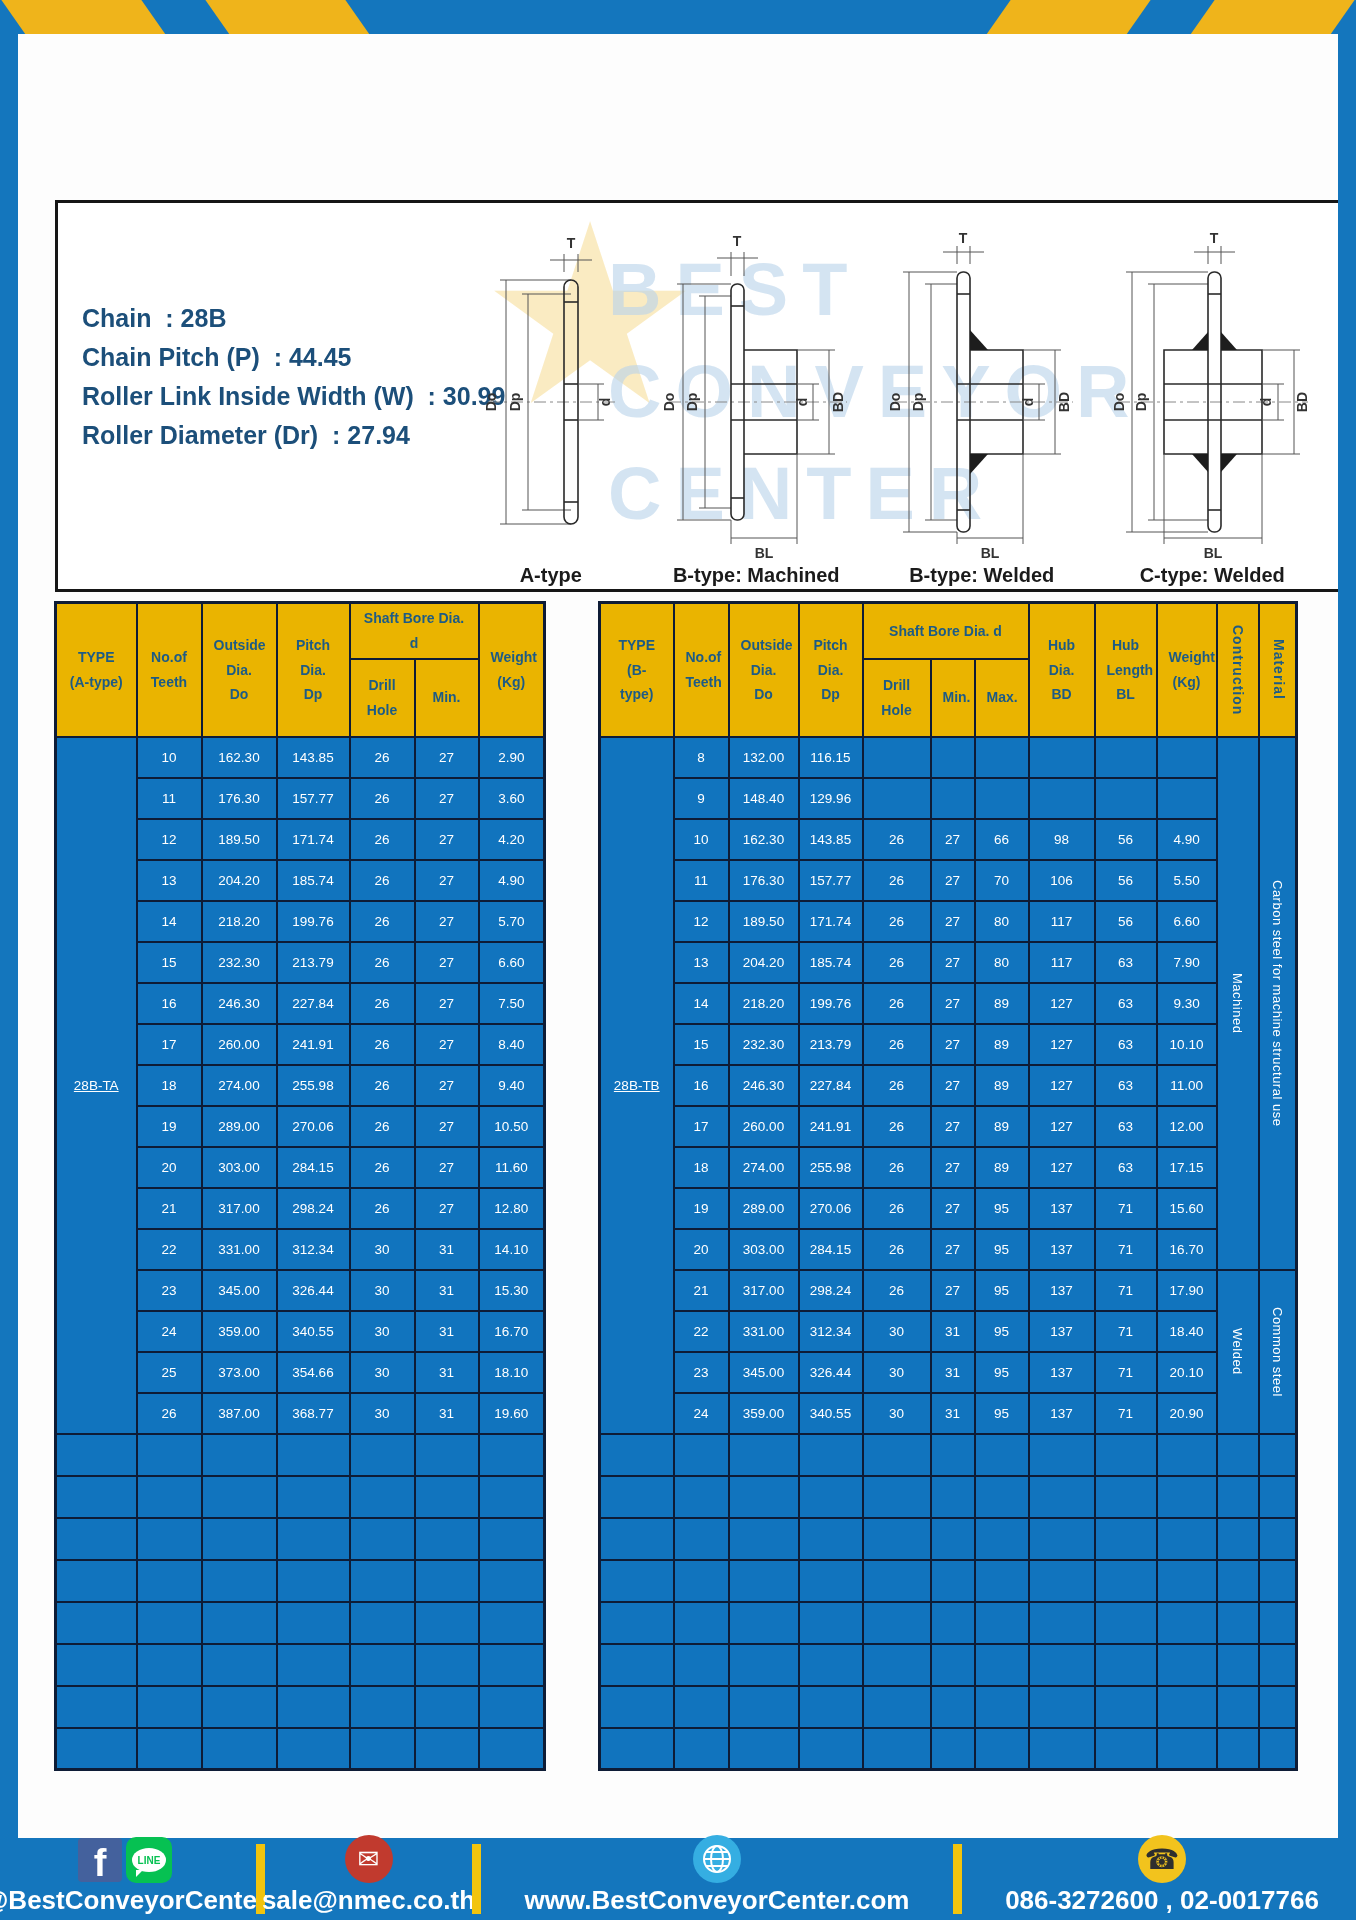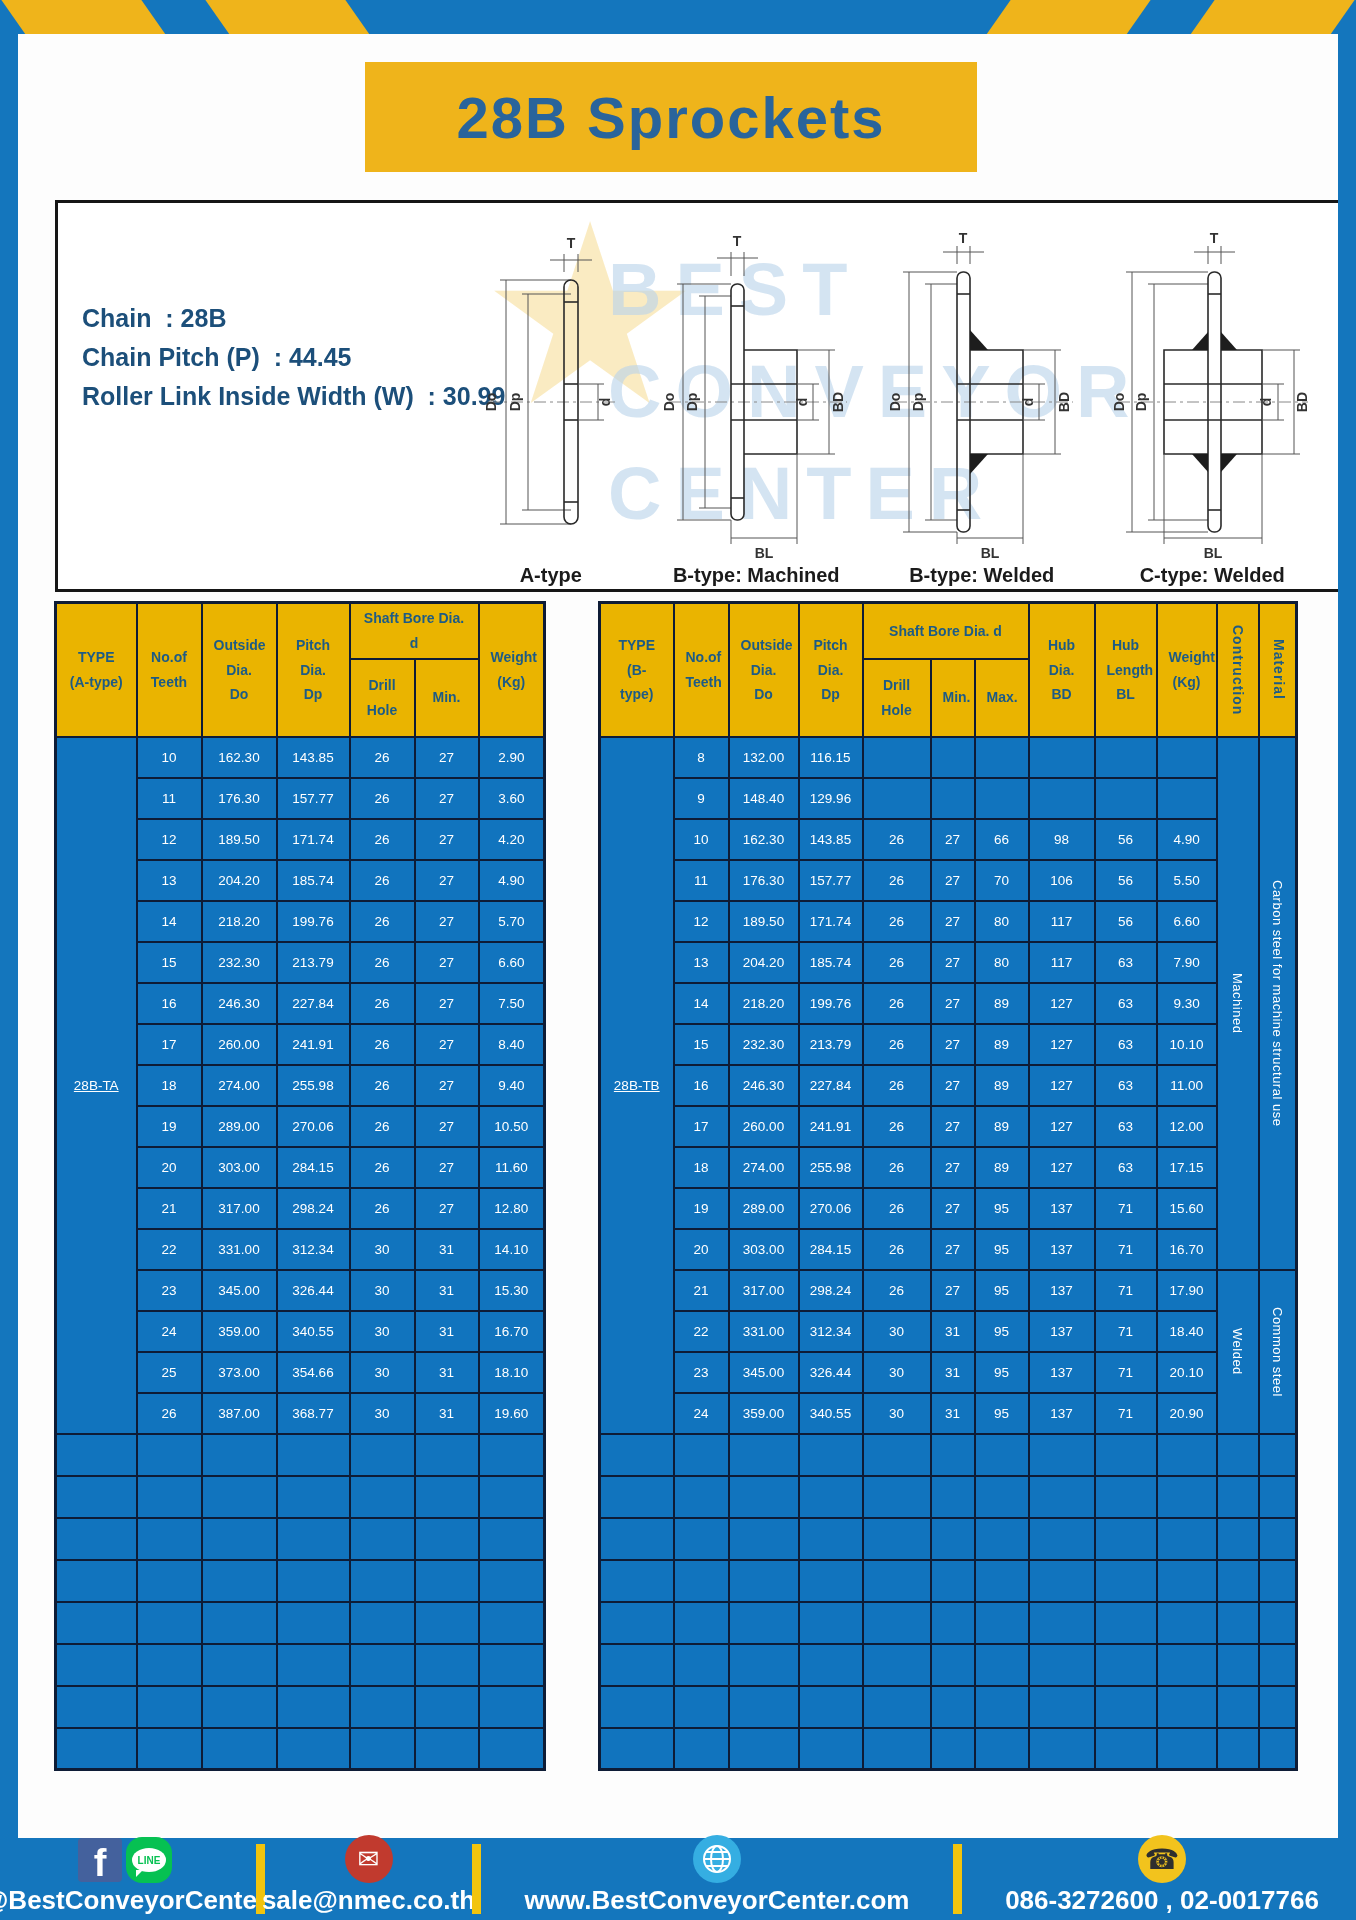--- a/index.html
+++ b/index.html
@@ -53,57 +53,55 @@
   .footer{position:absolute;left:0;right:0;top:1838px;height:82px;background:var(--frame_blue);z-index:6;display:flex;align-items:stretch;}
   .f-sec{display:flex;flex-direction:column;align-items:center;justify-content:flex-end;padding-bottom:4px;}
   .f-sec .icons{display:flex;align-items:center;gap:4px;margin-bottom:2px;}
   .f-text{color:#fff;font-size:26px;font-weight:bold;white-space:nowrap;}
   .f-div{width:9px;height:70px;background:var(--divider_yellow);align-self:center;margin:0 6px;}
   .s1{width:250px;}
   .s2{width:195px;}
   .s3{width:460px;text-align:right;}
   .s4{flex:1;}
   .icon-fb{width:44px;height:44px;background:var(--facebook_blue);border-radius:4px;color:#fff;font-size:38px;font-weight:bold;display:flex;align-items:flex-end;justify-content:center;line-height:1;overflow:hidden;}
-  .icon-line{width:46px;height:46px;background:var(--line_green);border-radius:16px;position:relative;display:flex;align-items:center;justify-content:center;}
+  .icon-line{width:46px;height:46px;background:var(--line_green);border-radius:10px;position:relative;display:flex;align-items:center;justify-content:center;}
   .icon-line .bubble{background:#fff;border-radius:50%;width:34px;height:24px;display:flex;align-items:center;justify-content:center;font-size:10px;font-weight:bold;color:var(--line_green);letter-spacing:0;}
   .icon-line .tail{position:absolute;left:10px;bottom:6px;width:0;height:0;border-left:7px solid #fff;border-bottom:7px solid transparent;}
   .icon-mail{width:48px;height:48px;border-radius:50%;background:var(--mail_red);color:#fff;font-size:26px;display:flex;align-items:center;justify-content:center;}
   .icon-globe{width:48px;height:48px;border-radius:50%;background:var(--globe_blue);display:flex;align-items:center;justify-content:center;}
   .icon-phone{width:48px;height:48px;border-radius:50%;background:var(--phone_yellow);color:#2e2e2e;font-size:28px;display:flex;align-items:center;justify-content:center;}
 </style>
 </head>
 <body>
 
 <div class="page">
 
   <div class="bar-top">
     <div class="stripe l" style="left:14px"></div>
     <div class="stripe l" style="left:218px"></div>
     <div class="stripe r" style="right:218px"></div>
     <div class="stripe r" style="right:14px"></div>
   </div>
   <div class="bar-left"></div>
   <div class="bar-right"></div>
 
-  <div class="title-banner">
-    <span>28B Sprockets</span>
-  </div>
 
   <div class="diagram-box">
     <div class="watermark">
       <div class="wm-star">★</div>
       <div class="wm-text">BEST
 CONVEYOR
 CENTER</div>
     </div>
 
     <div class="specs">
       <div class="spec-line">Chain  : 28B</div>
       <div class="spec-line">Chain Pitch (P)  : 44.45</div>
       <div class="spec-line">Roller Link Inside Width (W)  : 30.99</div>
+      <div class="spec-line">Roller Diameter (Dr)  : 27.94</div>
     </div>
 
     <div class="drawings">
 
       <div class="fig">
         <svg width="150" height="330" viewBox="0 0 150 330">
           <line class="cl" x1="12" y1="170" x2="142" y2="170"></line>
           <line class="dm" x1="24" y1="48" x2="95" y2="48"></line>
             <line class="dm" x1="24" y1="292" x2="95" y2="292"></line>
           <line class="dm" x1="30" y1="48" x2="30" y2="292"></line>

